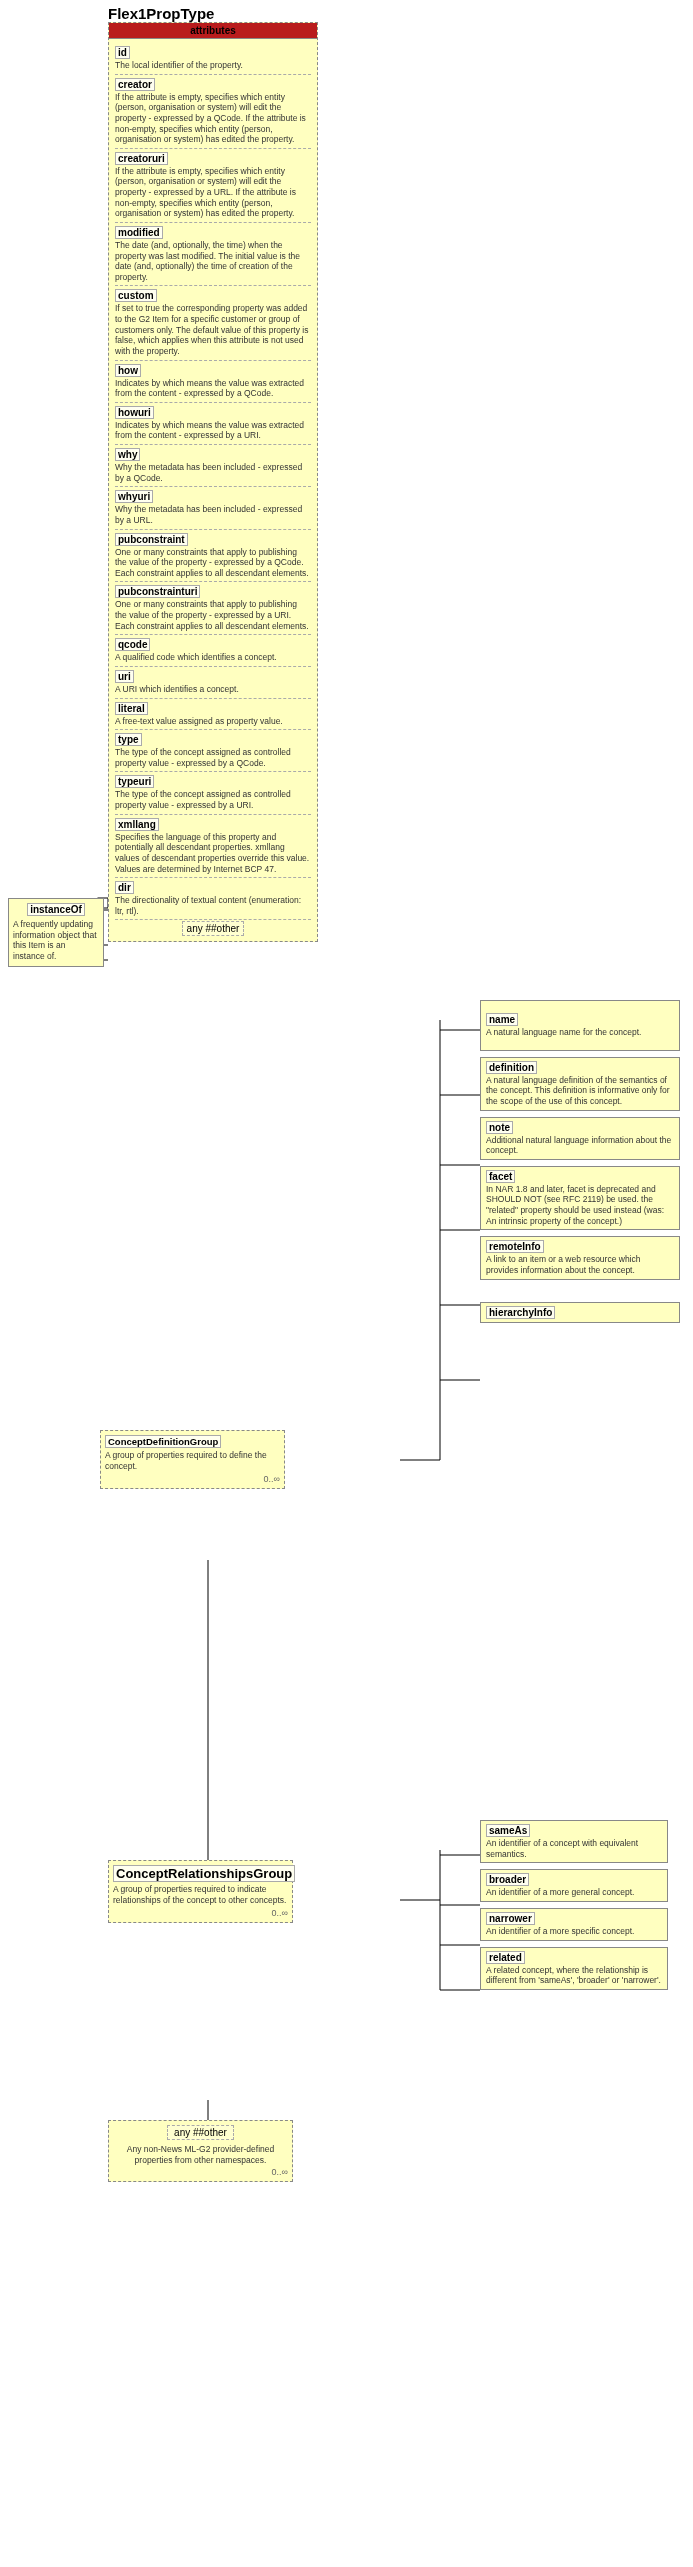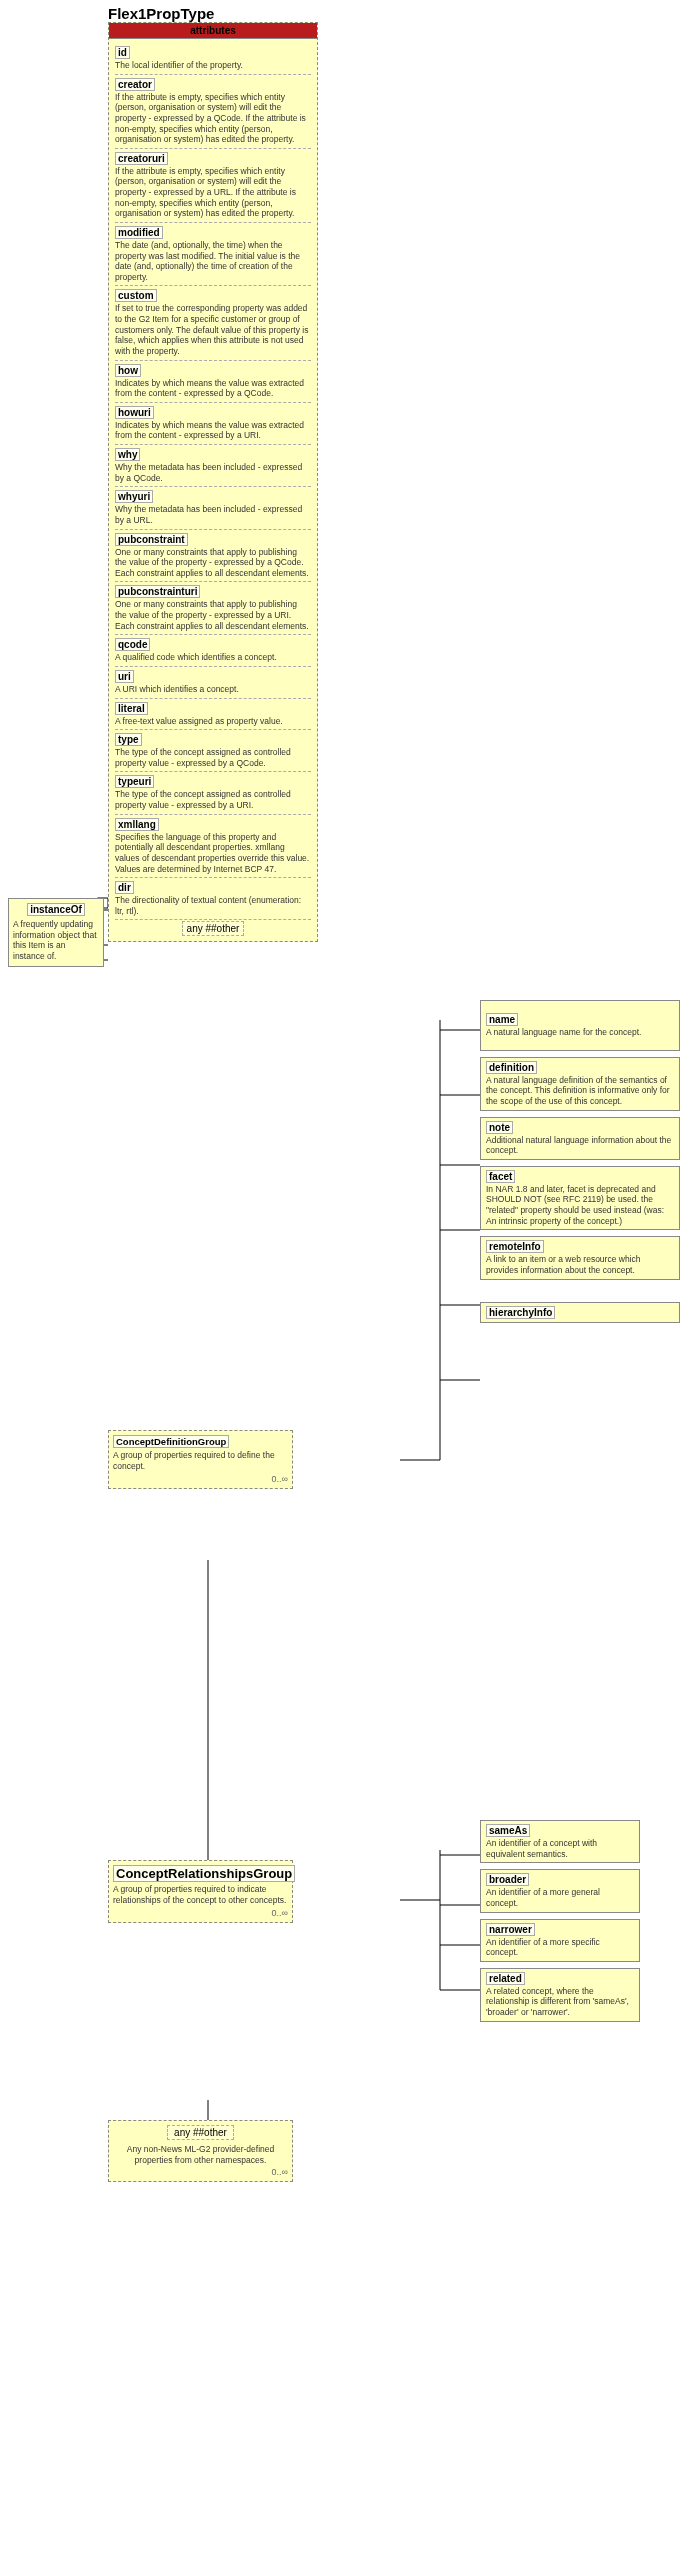--- a/index.html
+++ b/index.html
@@ -258,21 +258,21 @@
     </div>
   </div>
 
   <div class="uml-box" style="top:898px; left:8px; width:96px; padding:4px;">
     <div style="text-align:center; margin-bottom:3px;">
       <span class="uml-attr-name">instanceOf</span>
     </div>
     <div class="uml-attr-desc">A frequently updating information object that this Item is an instance of.</div>
   </div>
 
-  <div class="uml-box dashed" style="top:1430px; left:108px; width:185px; padding:4px;">
+  <div class="uml-box dashed" style="top:1430px; left:100px; width:185px; padding:4px;">
     <div style="margin-bottom:2px;">
       <span class="uml-attr-name" style="font-size:9.5px;">ConceptDefinitionGroup</span>
     </div>
     <div class="uml-attr-desc">A group of properties required to define the concept.</div>
     <div style="text-align:right; font-size:9px; color:#666; margin-top:3px;">
       <span>0..∞</span>
     </div>
   </div>
 
   <div style="position:absolute; top:1000px; left:480px; width:200px;">
@@ -311,21 +311,21 @@
   <div class="uml-box dashed" style="top:1860px; left:108px; width:185px; padding:4px;">
     <div style="margin-bottom:2px;">
       <span class="uml-attr-name" style="font-size:13px;">ConceptRelationshipsGroup</span>
     </div>
     <div class="uml-attr-desc">A group of properties required to indicate relationships of the concept to other concepts.</div>
     <div style="text-align:right; font-size:9px; color:#666; margin-top:3px;">
       <span>0..∞</span>
     </div>
   </div>
 
-  <div style="position:absolute; top:1820px; left:480px; width:160px;">
+  <div style="position:absolute; top:1820px; left:480px; width:188px;">
 
     <div class="uml-box" style="position:relative; margin-bottom:6px; padding:3px 5px;">
       <span class="uml-attr-name">sameAs</span>
       <div class="uml-attr-desc">An identifier of a concept with equivalent semantics.</div>
     </div>
 
     <div class="uml-box" style="position:relative; margin-bottom:6px; padding:3px 5px;">
       <span class="uml-attr-name">broader</span>
       <div class="uml-attr-desc">An identifier of a more general concept.</div>
     </div>

